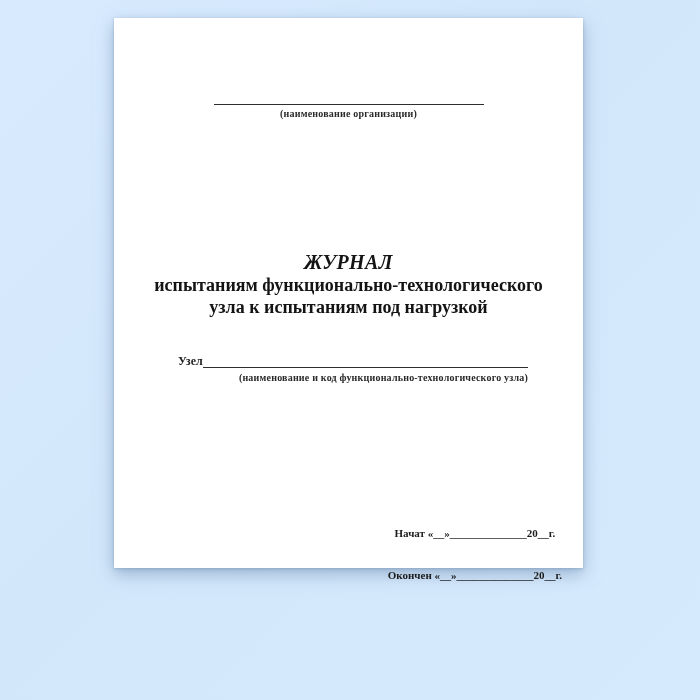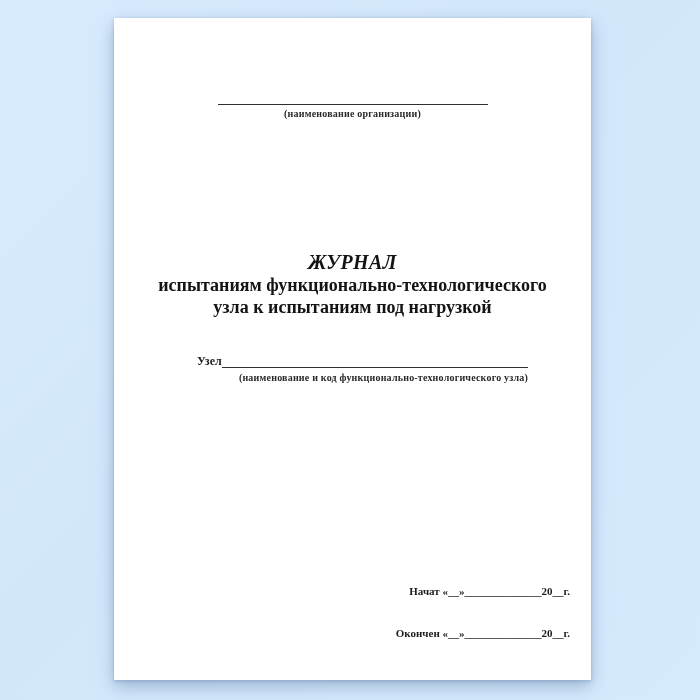--- a/index.html
+++ b/index.html
@@ -12,26 +12,25 @@
     height: 700px;
     overflow: hidden;
     background: linear-gradient(135deg, #d8ebfe 0%, #d3e7fb 45%, #d6eafd 100%);
     font-family: "Liberation Serif", "DejaVu Serif", serif;
   }
   .paper {
     position: absolute;
     left: 114px;
     top: 18px;
     width: 469px;
-    height: 662px;
+    height: 550px;
     background: #ffffff;
     box-shadow: 0 1px 3px rgba(105, 136, 174, 0.45),
                 0 6px 16px rgba(105, 136, 174, 0.55);
     color: #1f1f1f;
-    padding-left: 8px;
   }
   
   .org-block {
     position: absolute;
     left: 0;
     right: 0;
     top: 76px;
     text-align: center;
   }
   .org-line {
@@ -73,42 +72,41 @@
   .uzel-block {
     position: absolute;
     left: 64px;
     width: 350px;
     top: 336px;
   }
   .uzel-row {
     display: flex;
     align-items: flex-end;
     height: 15px;
-    margin-left: 19px;
   }
   .uzel-label {
     font-size: 12px;
     font-weight: bold;
     line-height: 15px;
     white-space: nowrap;
   }
   .uzel-line {
     flex: 1;
     border-bottom: 1px solid #2e2e2e;
     margin-bottom: 1px;
   }
   .uzel-caption {
     text-align: right;
   }
   
   .dates-block {
     position: absolute;
     right: 21px;
-    top: 567px;
-    text-align: right;
+    top: 509px;
+    text-align: center;
   }
   .date-row {
     font-size: 11px;
     font-weight: bold;
     line-height: 13px;
     white-space: nowrap;
     color: #1c1c1c;
   }
   .date-row + .date-row {
     margin-top: 29px;

